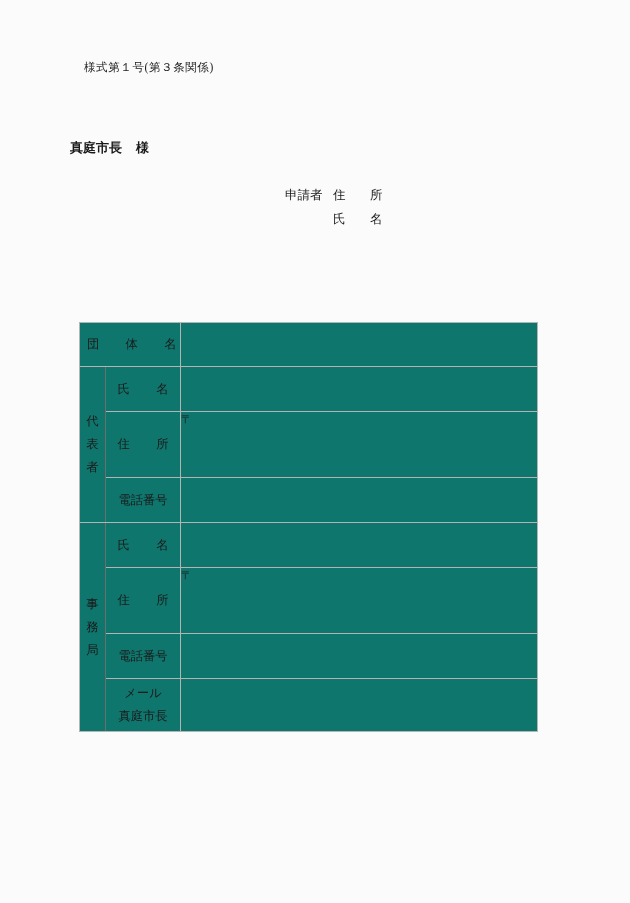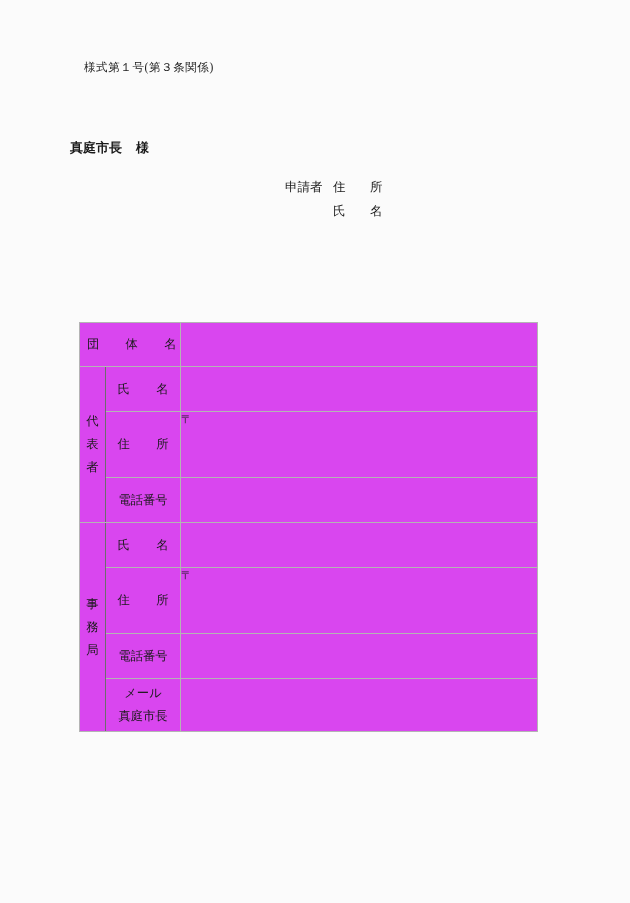--- a/index.html
+++ b/index.html
@@ -65,21 +65,21 @@
   }
   .addressee .gap {
     display: inline-block;
     width: 14px;
   }
 
   
   .applicant {
     position: absolute;
     left: 285px;
-    top: 175px;
+    top: 183px;
     font-size: 12.5px;
     line-height: 24px;
     white-space: nowrap;
   }
   .applicant .row {
     display: block;
   }
   .applicant .lead {
     display: inline-block;
     width: 48px;
@@ -107,21 +107,21 @@
     left: 79px;
     top: 322px;
     width: 459px;
     border-collapse: collapse;
     table-layout: fixed;
     font-size: 12.3px;
   }
   .form-table td {
     border: 1px solid #b4b4b4;
     padding: 0;
-    background: #d946ef;
+    background: #0f766e;
   }
   
   .form-table {
     border: 1.6px solid #4a4a4a;
   }
   td.grp-label {
     border-right: 1.2px solid #6d6d6d;
   }
   td.grp-top {
     border-top: 1.4px solid #4a4a4a;

